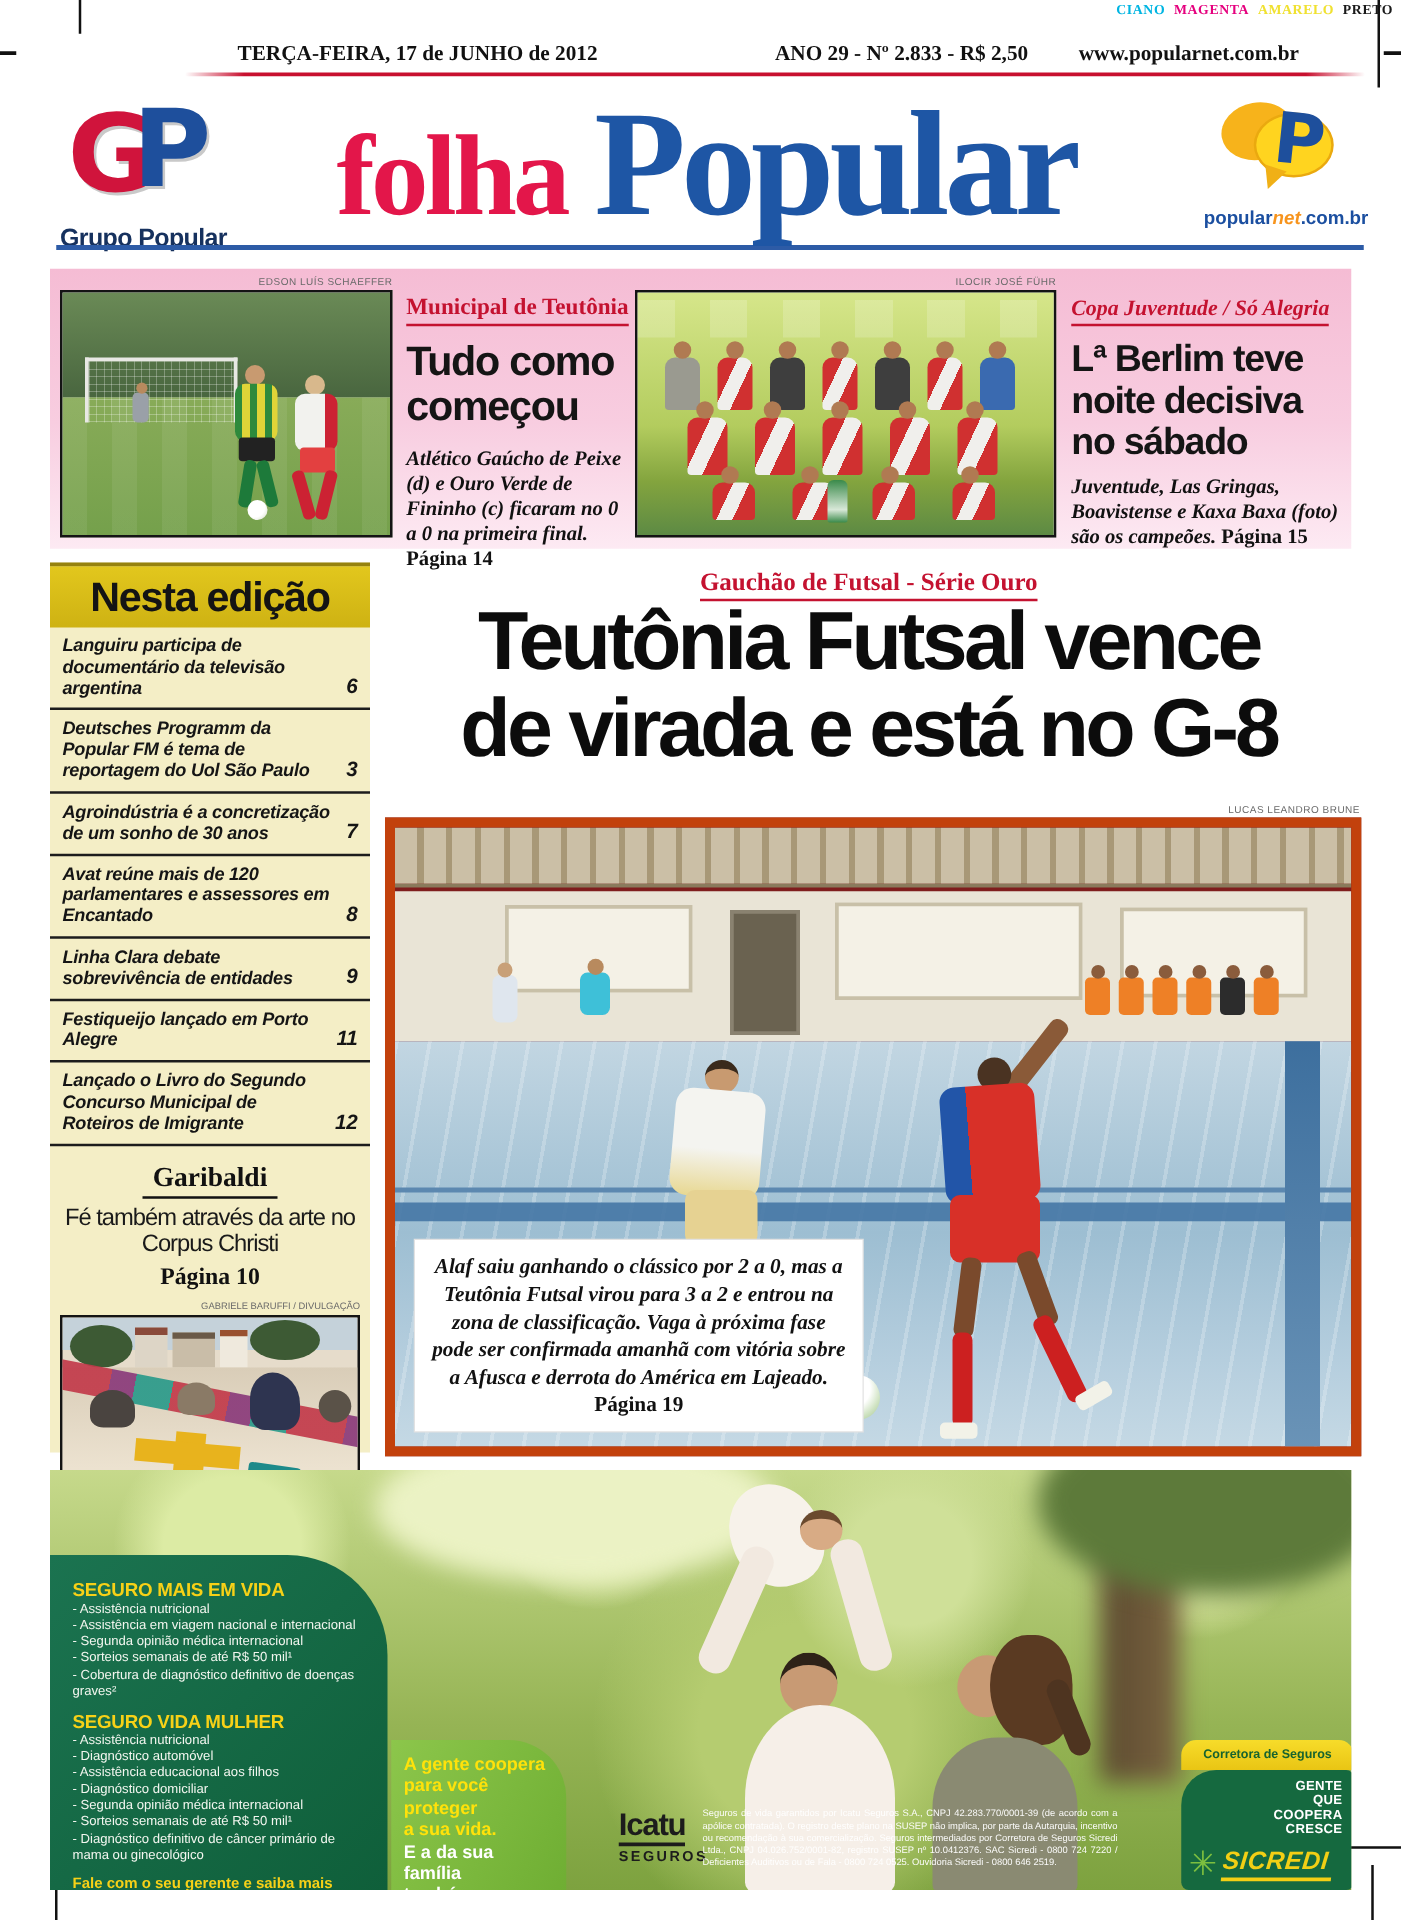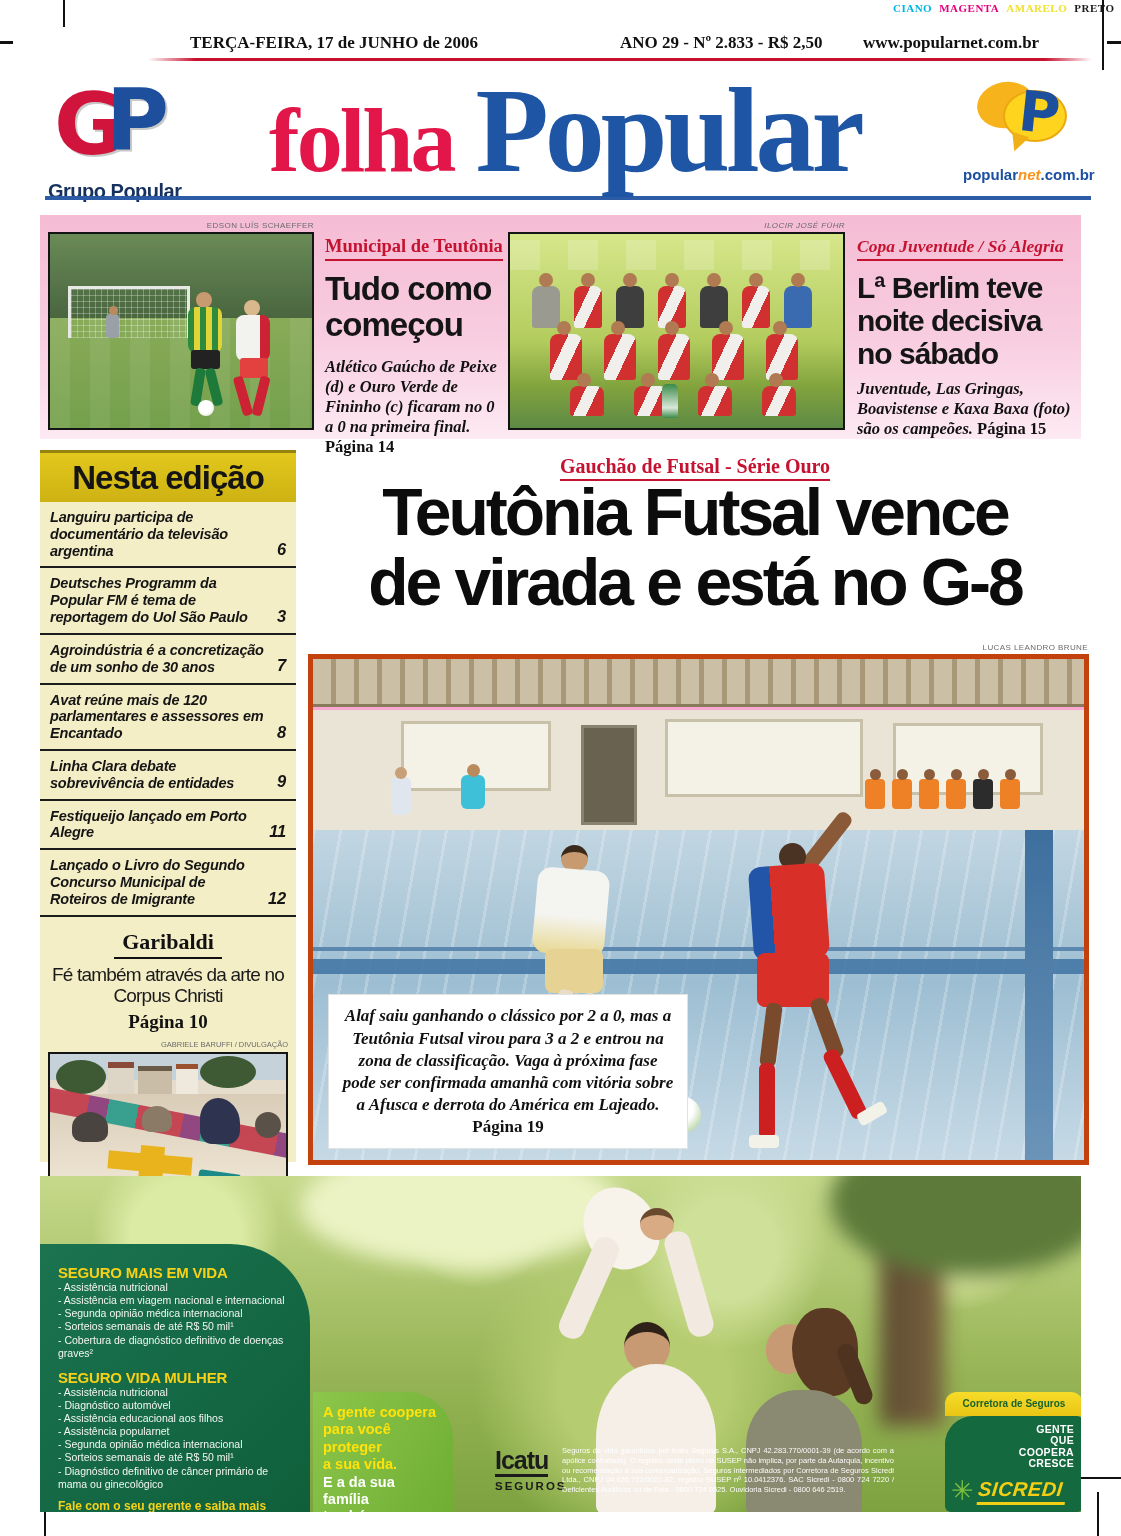--- a/index.html
+++ b/index.html
@@ -70,21 +70,21 @@
   .gar-c { margin-top:7px; text-align:right; font-size:7.5px; color:#6a6a6a; }
   .gar-ph { position:relative; margin:3px auto 0; width:240px; height:186px; border:2px solid #141414; overflow:hidden; background:#e6dccb; }
 
   
   .lead-kicker { position:absolute; left:300px; top:455px; width:790px; text-align:center; }
   .lead-kicker span { display:inline-block; font:bold 20px "Liberation Serif","DejaVu Serif",serif; color:#c41230;
                       border-bottom:2px solid #c41230; padding-bottom:1px; }
   .lead-head { position:absolute; left:298px; top:478px; width:794px; text-align:center;
                font-weight:bold; font-size:66px; color:#0c0c0c; letter-spacing:-3px; line-height:1.06; }
   .lead-credit { position:absolute; left:300px; top:643px; width:788px; text-align:right; font-size:8px; color:#6a6a6a; letter-spacing:.4px; }
-  .lead-photo { position:absolute; left:308px; top:654px; width:781px; height:511px; border:5px solid #c2410c; overflow:hidden; background:#f9a8d4; }
+  .lead-photo { position:absolute; left:308px; top:654px; width:781px; height:511px; border:8px solid #c2410c; overflow:hidden; background:#7f1d1d; }
   .capbox { position:absolute; left:16px; bottom:12px; width:358px; background:#fff; padding:10px 13px; text-align:center;
             font:bold italic 17px "Liberation Serif","DejaVu Serif",serif; color:#111; line-height:1.3; box-shadow:0 0 0 1px #e2e2e2; }
 
   
   .person { position:relative; width:28px; height:42px; border-radius:8px 8px 3px 3px; }
   .person::before { content:""; position:absolute; top:-13px; left:7px; width:14px; height:14px; border-radius:50%; background:#b07a52; }
   .p-red  { background:linear-gradient(115deg,#d03030 35%, #f0efec 35% 62%, #d03030 62%); }
   .p-gray { background:#9a9a90; } .p-dark { background:#3e3e3e; } .p-blue { background:#3a6ab0; }
   .vest { position:relative; width:20px; height:30px; border-radius:4px; background:#ee8026; }
   .vest::before { content:""; position:absolute; top:-10px; left:5px; width:11px; height:11px; border-radius:50%; background:#8a5c3c; }
@@ -135,21 +135,21 @@
   <div class="crop" style="left:1107px;top:41px;width:14px;height:3px;"></div>
   <div class="crop" style="left:1048px;top:1477px;width:73px;height:2px;"></div>
   <div class="crop" style="left:1097px;top:1492px;width:2px;height:44px;"></div>
   <div class="crop" style="left:44px;top:1505px;width:2px;height:31px;"></div>
 
   <div class="regrow">
     <span class="reg-c">CIANO</span><span class="reg-m">MAGENTA</span><span class="reg-y">AMARELO</span><span class="reg-k">PRETO</span>
   </div>
 
   <div class="dateline">
-    <span class="dl-date">TERÇA-FEIRA, 17 de JUNHO de 2006</span>
+    <span class="dl-date">TERÇA-FEIRA, 17 de JUNHO de 2012</span>
     <span class="dl-ed">ANO 29 - Nº 2.833 - R$ 2,50</span>
     <span class="dl-site">www.popularnet.com.br</span>
   </div>
   <div class="redrule"></div>
 
   <div class="gp">
     <div class="gp-glyphs">
       <span class="gp-g">G</span>
       <span class="gp-p">P</span>
     </div>
@@ -193,21 +193,21 @@
       <div class="shp" style="left:188px;top:142px;width:10px;height:40px;background:#cc2233;border-radius:4px;transform:rotate(-16deg);"></div>
       <div class="shp" style="left:206px;top:142px;width:10px;height:40px;background:#cc2233;border-radius:4px;transform:rotate(14deg);"></div>
       <div class="shp" style="left:148px;top:166px;width:16px;height:16px;border-radius:50%;background:radial-gradient(circle at 35% 35%,#fff 55%,#cfd8c0);"></div>
     </div>
     <div class="abs" style="left:285px;top:21px;width:172px;">
       <span class="kicker">Municipal de Teutônia</span>
       <div class="bhead" style="font-size:33px;">Tudo como começou</div>
       <div class="bdeck"><span>Atlético Gaúcho de Peixe (d) e Ouro Verde de Fininho (c) ficaram no 0 a 0 na primeira final.</span> <span class="pref">Página 14</span></div>
     </div>
 
-    <div class="credit" style="left:468px;top:6px;width:337px;font-style:italic;">ILOCIR JOSÉ FÜHR</div>
+    <div class="credit" style="left:468px;top:6px;width:337px;">ILOCIR JOSÉ FÜHR</div>
     <div class="bphoto" style="left:468px;top:17px;width:337px;height:198px;">
       <div class="shp" style="inset:0;background:linear-gradient(180deg,#d6e68a 0%,#b3cc5e 55%,#83a43e 78%,#5d8a44 100%);"></div>
       <div class="shp" style="left:0;top:6px;width:100%;height:30px;background:repeating-linear-gradient(90deg,rgba(255,255,255,.3) 0 30px,transparent 30px 58px);opacity:.6;"></div>
       <div class="abs" style="left:22px;top:52px;display:flex;gap:14px;">
         <span class="person p-gray"></span>
           <span class="person p-red"></span>
           <span class="person p-dark"></span>
           <span class="person p-red"></span>
           <span class="person p-dark"></span>
           <span class="person p-red"></span>
@@ -373,21 +373,21 @@
       <div class="ad-h">SEGURO MAIS EM VIDA</div>
       <div class="ad-li">Assistência nutricional</div>
       <div class="ad-li">Assistência em viagem nacional e internacional</div>
       <div class="ad-li">Segunda opinião médica internacional</div>
       <div class="ad-li">Sorteios semanais de até R$ 50 mil¹</div>
       <div class="ad-li">Cobertura de diagnóstico definitivo de doenças graves²</div>
       <div class="ad-h" style="margin-top:9px;">SEGURO VIDA MULHER</div>
       <div class="ad-li">Assistência nutricional</div>
       <div class="ad-li">Diagnóstico automóvel</div>
       <div class="ad-li">Assistência educacional aos filhos</div>
-      <div class="ad-li">Assistência popularnet</div>
+      <div class="ad-li">Diagnóstico domiciliar</div>
       <div class="ad-li">Segunda opinião médica internacional</div>
       <div class="ad-li">Sorteios semanais de até R$ 50 mil¹</div>
       <div class="ad-li">Diagnóstico definitivo de câncer primário de mama ou ginecológico</div>
       <div class="ad-cta">Fale com o seu gerente e saiba mais
 sobre as soluções que cooperam para proteger a sua
 vida e a da sua família.</div>
     </div>
 
     <div class="ad-green2">
       <div class="ad-sy">A gente coopera

